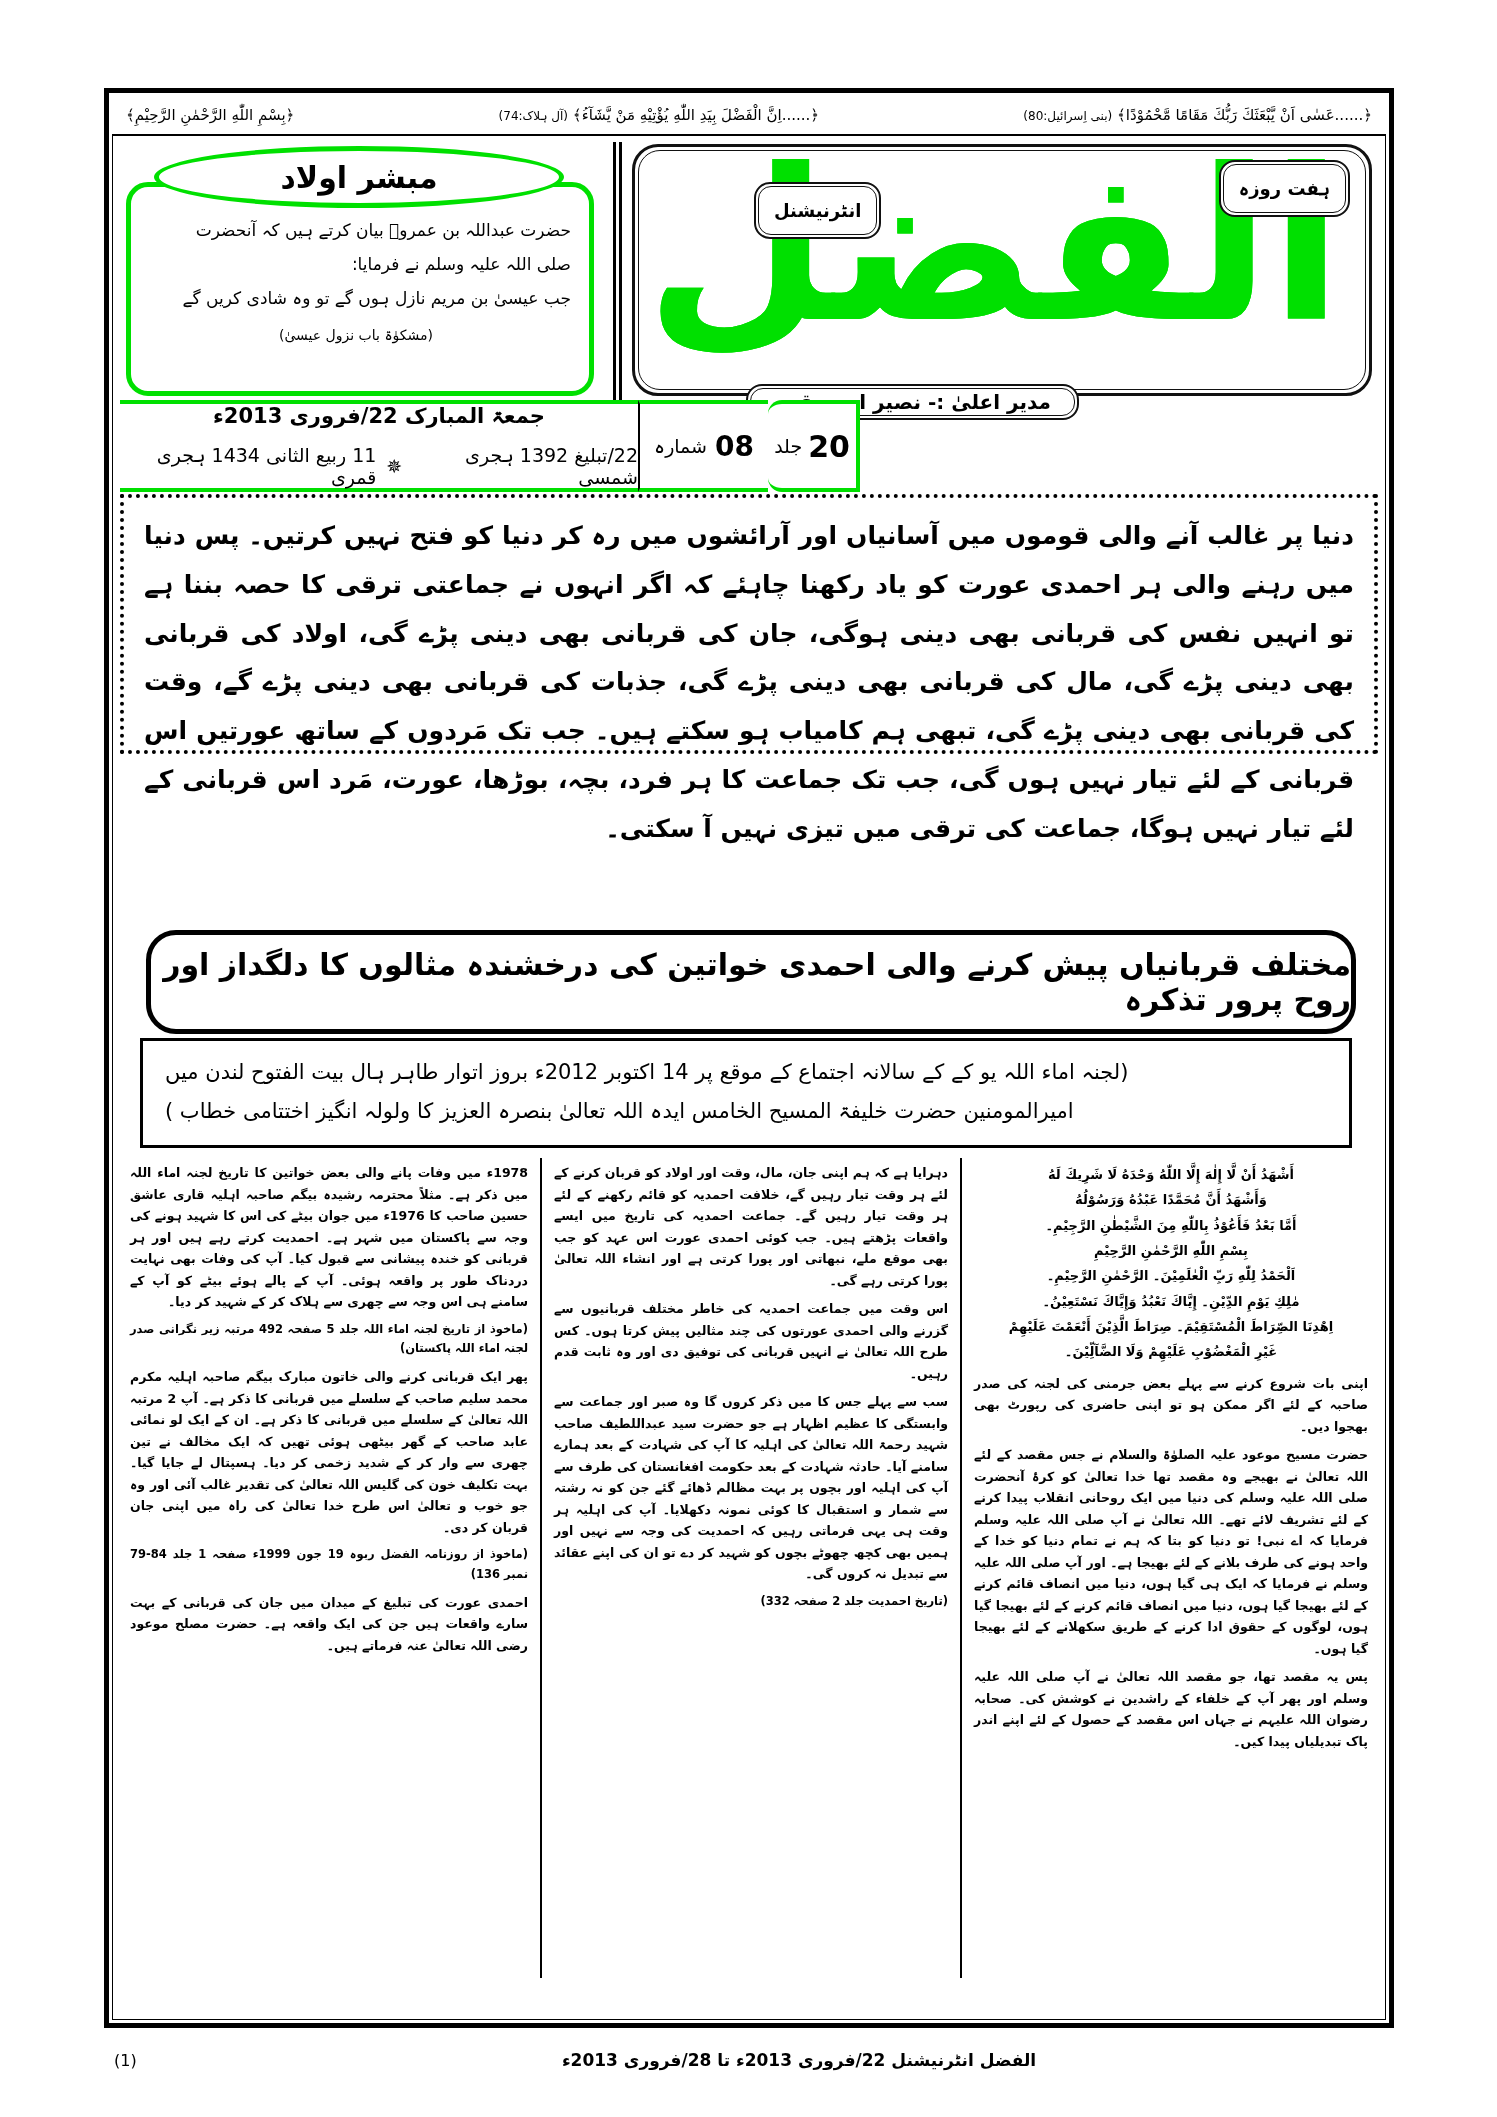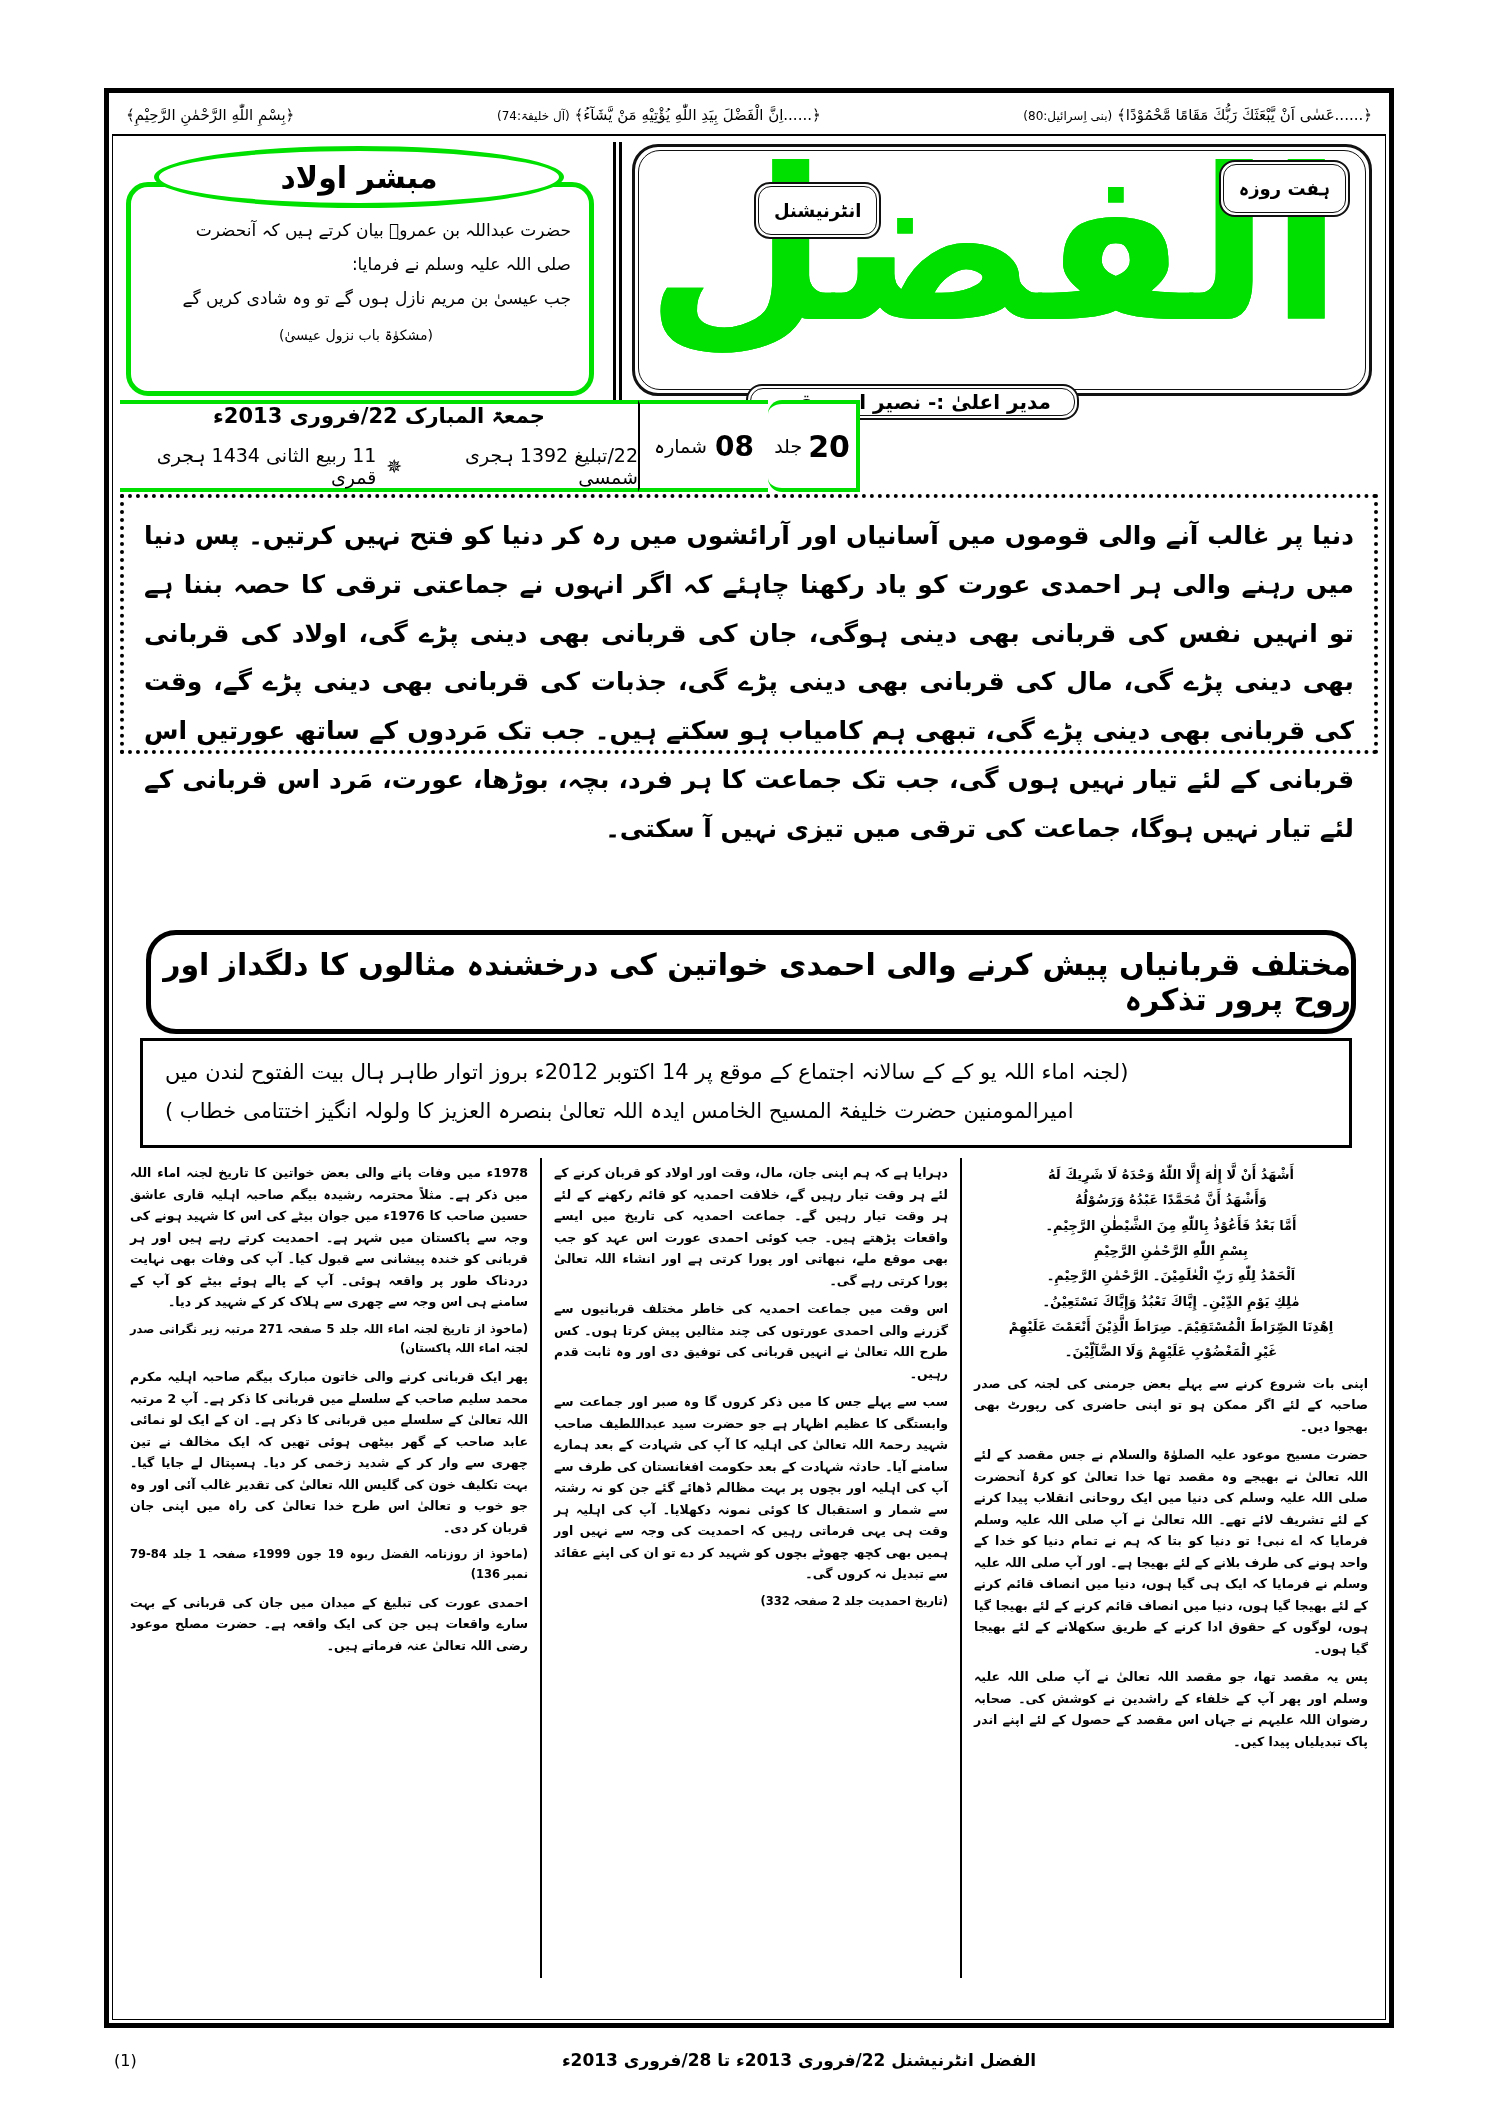--- a/index.html
+++ b/index.html
@@ -332,21 +332,21 @@
     <div class="outer-inner-line"></div>
   </div>
 
   <div class="quran-strip">
     <div class="quran-verse">
       <span>﴿......عَسٰى اَنْ يَّبْعَثَكَ رَبُّكَ مَقَامًا مَّحْمُوْدًا﴾</span>
       <span class="ref">(بنی اِسرائیل:80)</span>
     </div>
     <div class="quran-verse">
       <span>﴿......اِنَّ الْفَضْلَ بِيَدِ اللّٰهِ يُؤْتِيْهِ مَنْ يَّشَآءُ﴾</span>
-      <span class="ref">(آل خلیفۃ:74)</span>
+      <span class="ref">(آل ہلاک:74)</span>
     </div>
     <div class="quran-verse">
       <span>﴿بِسْمِ اللّٰهِ الرَّحْمٰنِ الرَّحِيْمِ﴾</span>
     </div>
   </div>
 
   <div class="masthead-row">
 
     <div class="logo-panel">
       <div class="logo-box"></div>
@@ -420,21 +420,21 @@
 
     <div class="col c2">
       <p>دہرایا ہے کہ ہم اپنی جان، مال، وقت اور اولاد کو قربان کرنے کے لئے ہر وقت تیار رہیں گے، خلافت احمدیہ کو قائم رکھنے کے لئے ہر وقت تیار رہیں گے۔ جماعت احمدیہ کی تاریخ میں ایسے واقعات پڑھتے ہیں۔ جب کوئی احمدی عورت اس عہد کو جب بھی موقع ملے، نبھاتی اور پورا کرتی ہے اور انشاء اللہ تعالیٰ پورا کرتی رہے گی۔</p>
       <p>اس وقت میں جماعت احمدیہ کی خاطر مختلف قربانیوں سے گزرنے والی احمدی عورتوں کی چند مثالیں پیش کرتا ہوں۔ کس طرح اللہ تعالیٰ نے انہیں قربانی کی توفیق دی اور وہ ثابت قدم رہیں۔</p>
       <p>سب سے پہلے جس کا میں ذکر کروں گا وہ صبر اور جماعت سے وابستگی کا عظیم اظہار ہے جو حضرت سید عبداللطیف صاحب شہید رحمۃ اللہ تعالیٰ کی اہلیہ کا آپ کی شہادت کے بعد ہمارے سامنے آیا۔ حادثہ شہادت کے بعد حکومت افغانستان کی طرف سے آپ کی اہلیہ اور بچوں پر بہت مظالم ڈھائے گئے جن کو نہ رشتہ سے شمار و استقبال کا کوئی نمونہ دکھلایا۔ آپ کی اہلیہ ہر وقت ہی یہی فرماتی رہیں کہ احمدیت کی وجہ سے نہیں اور ہمیں بھی کچھ چھوٹے بچوں کو شہید کر دے تو ان کی اپنے عقائد سے تبدیل نہ کروں گی۔</p>
       <p class="cite">(تاریخ احمدیت جلد 2 صفحہ 332)</p>
     </div>
 
     <div class="col c3">
       <p>1978ء میں وفات پانے والی بعض خواتین کا تاریخ لجنہ اماء اللہ میں ذکر ہے۔ مثلاً محترمہ رشیدہ بیگم صاحبہ اہلیہ قاری عاشق حسین صاحب کا 1976ء میں جوان بیٹے کی اس کا شہید ہونے کی وجہ سے پاکستان میں شہر ہے۔ احمدیت کرتے رہے ہیں اور ہر قربانی کو خندہ پیشانی سے قبول کیا۔ آپ کی وفات بھی نہایت دردناک طور پر واقعہ ہوئی۔ آپ کے پالے ہوئے بیٹے کو آپ کے سامنے ہی اس وجہ سے چھری سے ہلاک کر کے شہید کر دیا۔</p>
-      <p class="cite">(ماخوذ از تاریخ لجنہ اماء اللہ جلد 5 صفحہ 271 مرتبہ زیر نگرانی صدر لجنہ اماء اللہ پاکستان)</p>
+      <p class="cite">(ماخوذ از تاریخ لجنہ اماء اللہ جلد 5 صفحہ 492 مرتبہ زیر نگرانی صدر لجنہ اماء اللہ پاکستان)</p>
       <p>پھر ایک قربانی کرنے والی خاتون مبارک بیگم صاحبہ اہلیہ مکرم محمد سلیم صاحب کے سلسلے میں قربانی کا ذکر ہے۔ آپ 2 مرتبہ اللہ تعالیٰ کے سلسلے میں قربانی کا ذکر ہے۔ ان کے ایک لو نمائی عابد صاحب کے گھر بیٹھی ہوئی تھیں کہ ایک مخالف نے تین چھری سے وار کر کے شدید زخمی کر دیا۔ ہسپتال لے جایا گیا۔ بہت تکلیف خون کی گلیس اللہ تعالیٰ کی تقدیر غالب آئی اور وہ جو خوب و تعالیٰ اس طرح خدا تعالیٰ کی راہ میں اپنی جان قربان کر دی۔</p>
       <p class="cite">(ماخوذ از روزنامہ الفضل ربوہ 19 جون 1999ء صفحہ 1 جلد 84-79 نمبر 136)</p>
       <p>احمدی عورت کی تبلیغ کے میدان میں جان کی قربانی کے بہت سارے واقعات ہیں جن کی ایک واقعہ ہے۔ حضرت مصلح موعود رضی اللہ تعالیٰ عنہ فرماتے ہیں۔</p>
     </div>
   </div>
 
   <div class="footer">
     <div class="center">الفضل انٹرنیشنل 22/فروری 2013ء تا 28/فروری 2013ء</div>
     <div class="pg">(1)</div>
   </div>

